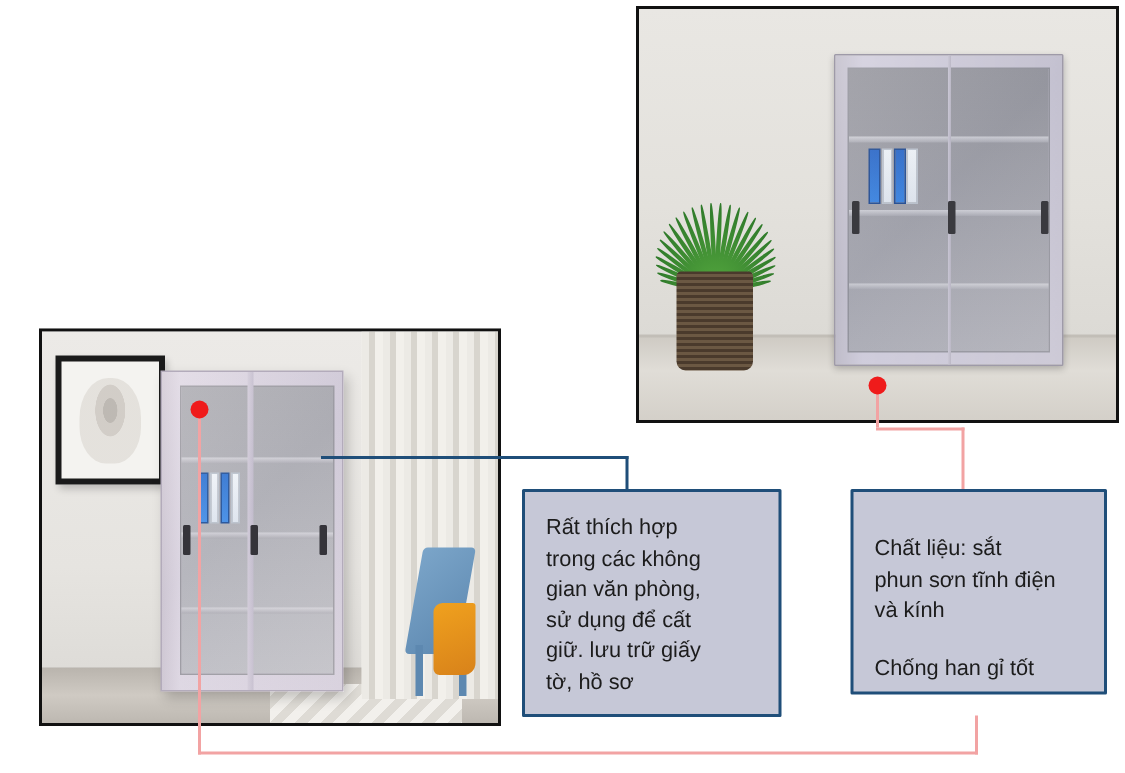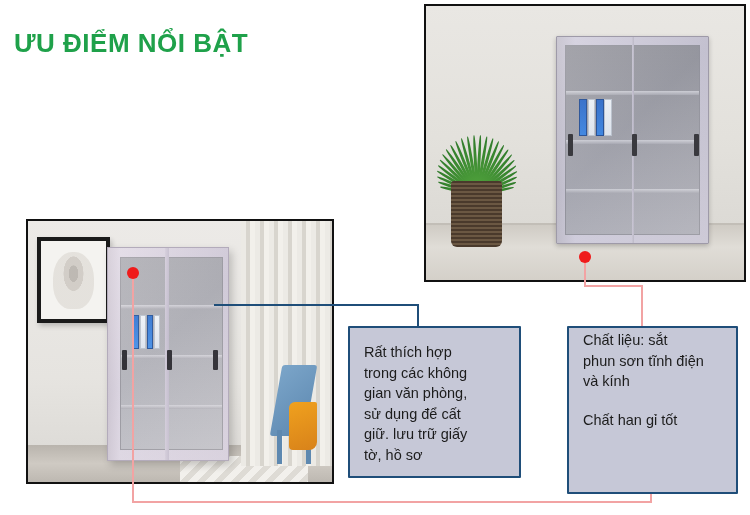--- a/index.html
+++ b/index.html
@@ -216,29 +216,28 @@
     z-index:25;
   }
   .callout p {
     margin:0;
     font-size:14.5px;
     line-height:1.42;
     color:#1c1c1c;
     white-space:pre-line;
   }
   #callout-usage    { left:348px; top:326px; width:173px; height:152px; padding:14px 12px 10px 14px; }
-  #callout-material { left:567px; top:326px; width:171px; height:168px; padding:2px 12px 10px 14px; }
+  #callout-material { left:567px; top:326px; width:171px; height:137px; padding:28px 12px 10px 14px; }
   #callout-material .gap { height:18px; }
 </style>
 </head>
 <body>
 
 <div class="stage">
 
-  <div id="page-title">ƯU ĐIỂM NỔI BẬT</div>
 
   <div class="photo" id="photo-cabinet-studio">
     <div class="scene">
       <div class="st-wall"></div>
       <div class="st-baseboard"></div>
       <div class="st-floor"></div>
 
       <div class="st-leaves" id="st-leaves">
           <div class="st-leaf" style="transform: translateX(-50%) rotate(-78deg) scaleY(0.82);"></div>
           <div class="st-leaf" style="transform: translateX(-50%) rotate(-71.8deg) scaleY(0.89);"></div>
@@ -351,16 +350,16 @@
 sử dụng để cất
 giữ. lưu trữ giấy
 tờ, hồ sơ</p>
   </div>
 
   <div class="callout" id="callout-material">
     <p>Chất liệu: sắt
 phun sơn tĩnh điện
 và kính</p>
     <div class="gap"></div>
-    <p>Chất han gỉ tốt</p>
+    <p>Chống han gỉ tốt</p>
   </div>
 
 </div>
 
 </body></html>

